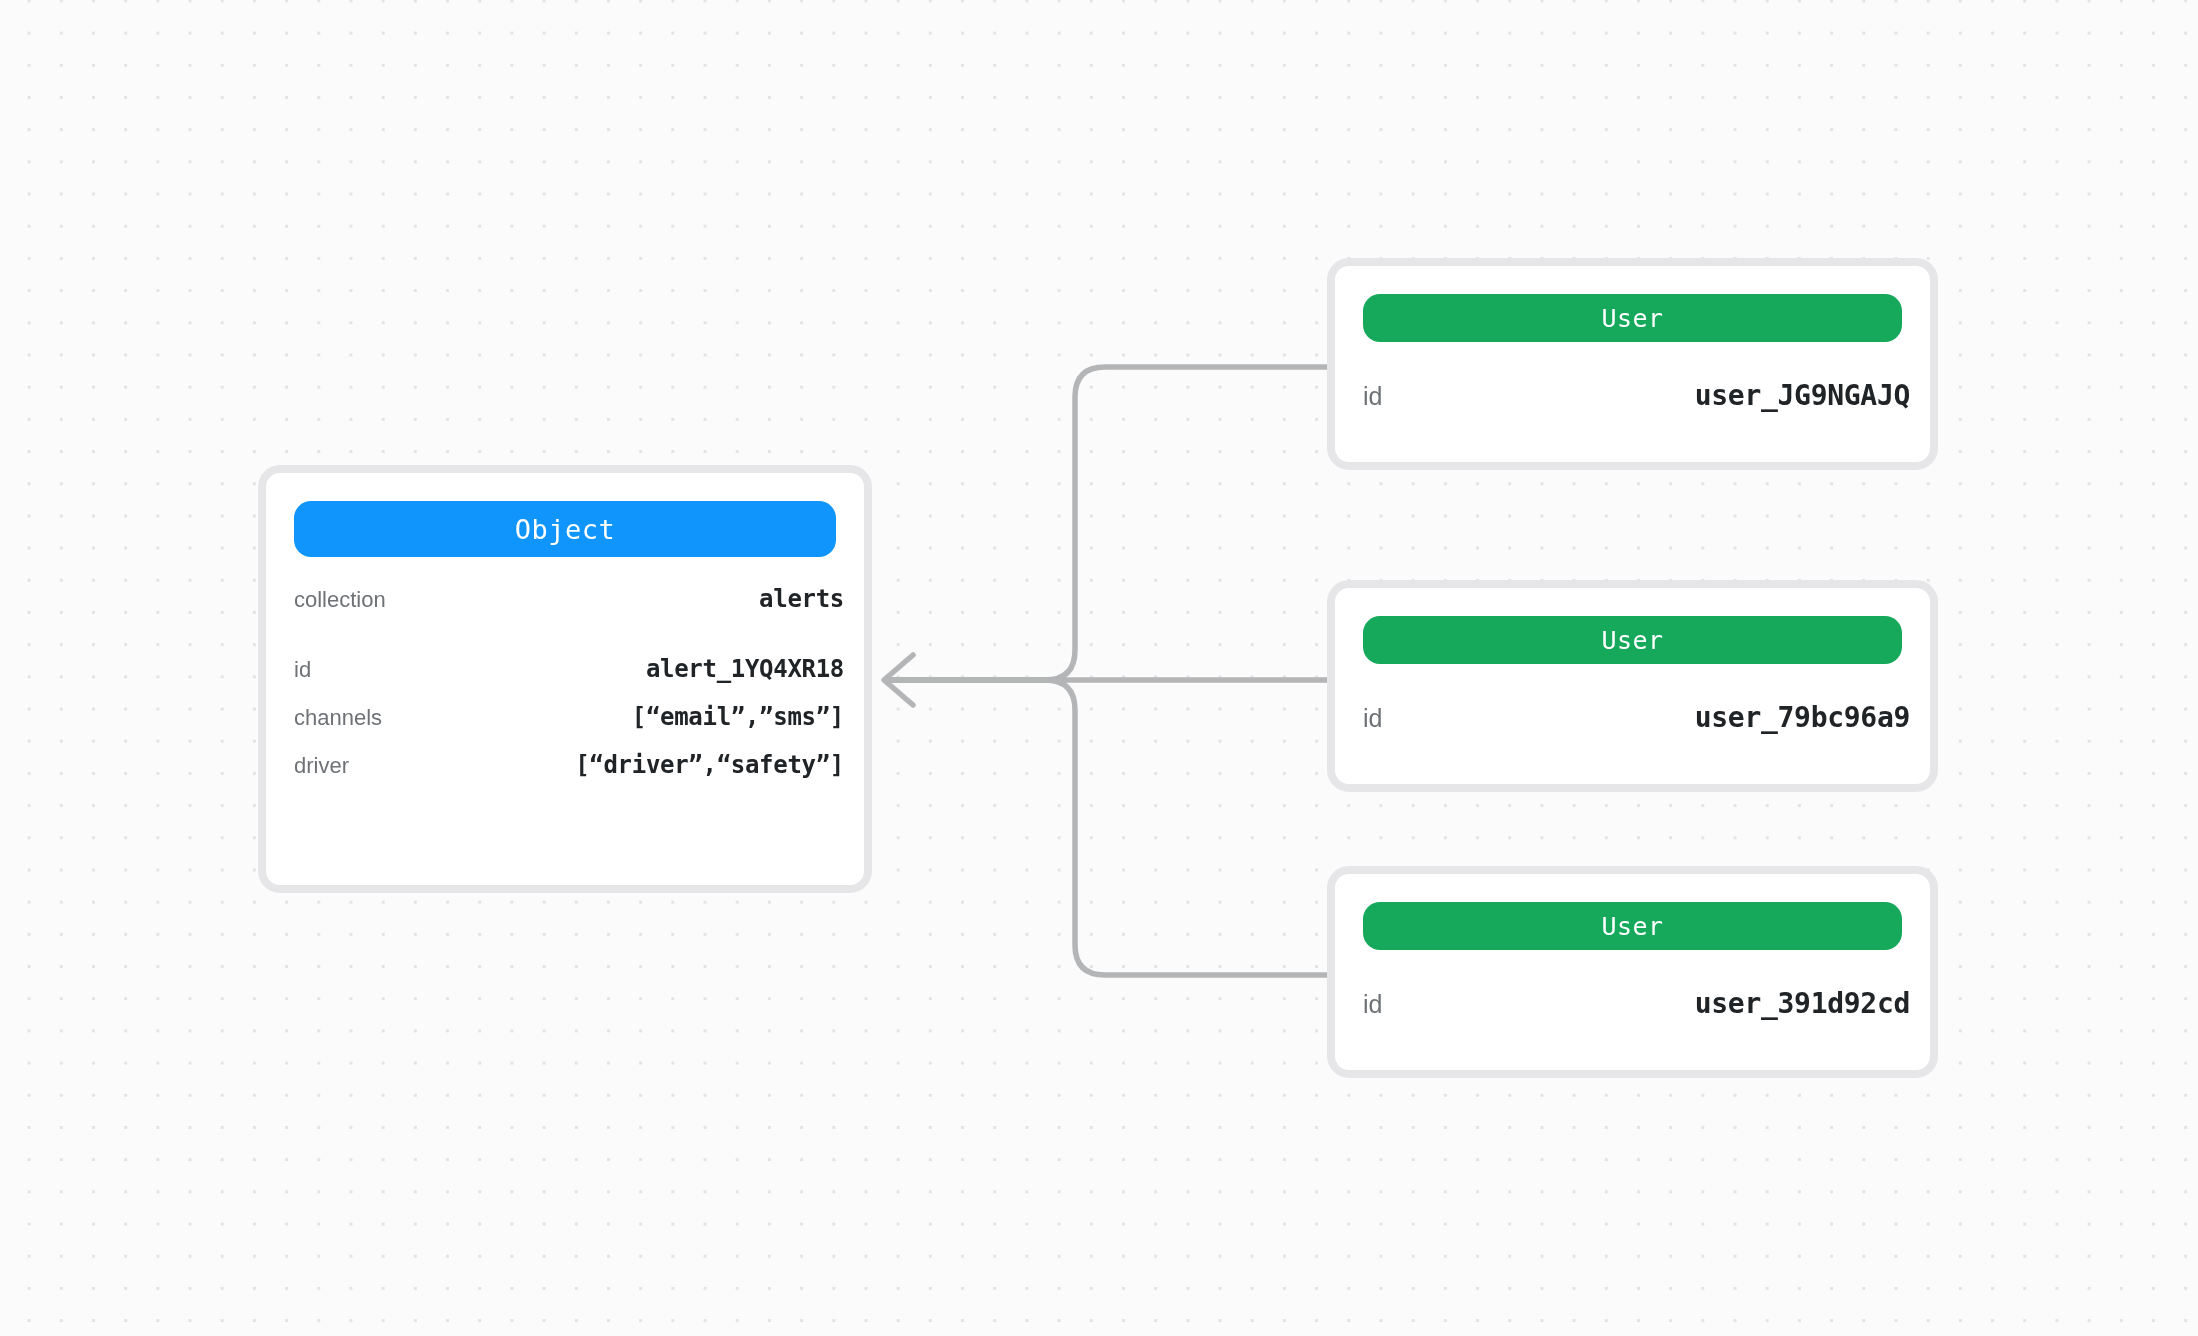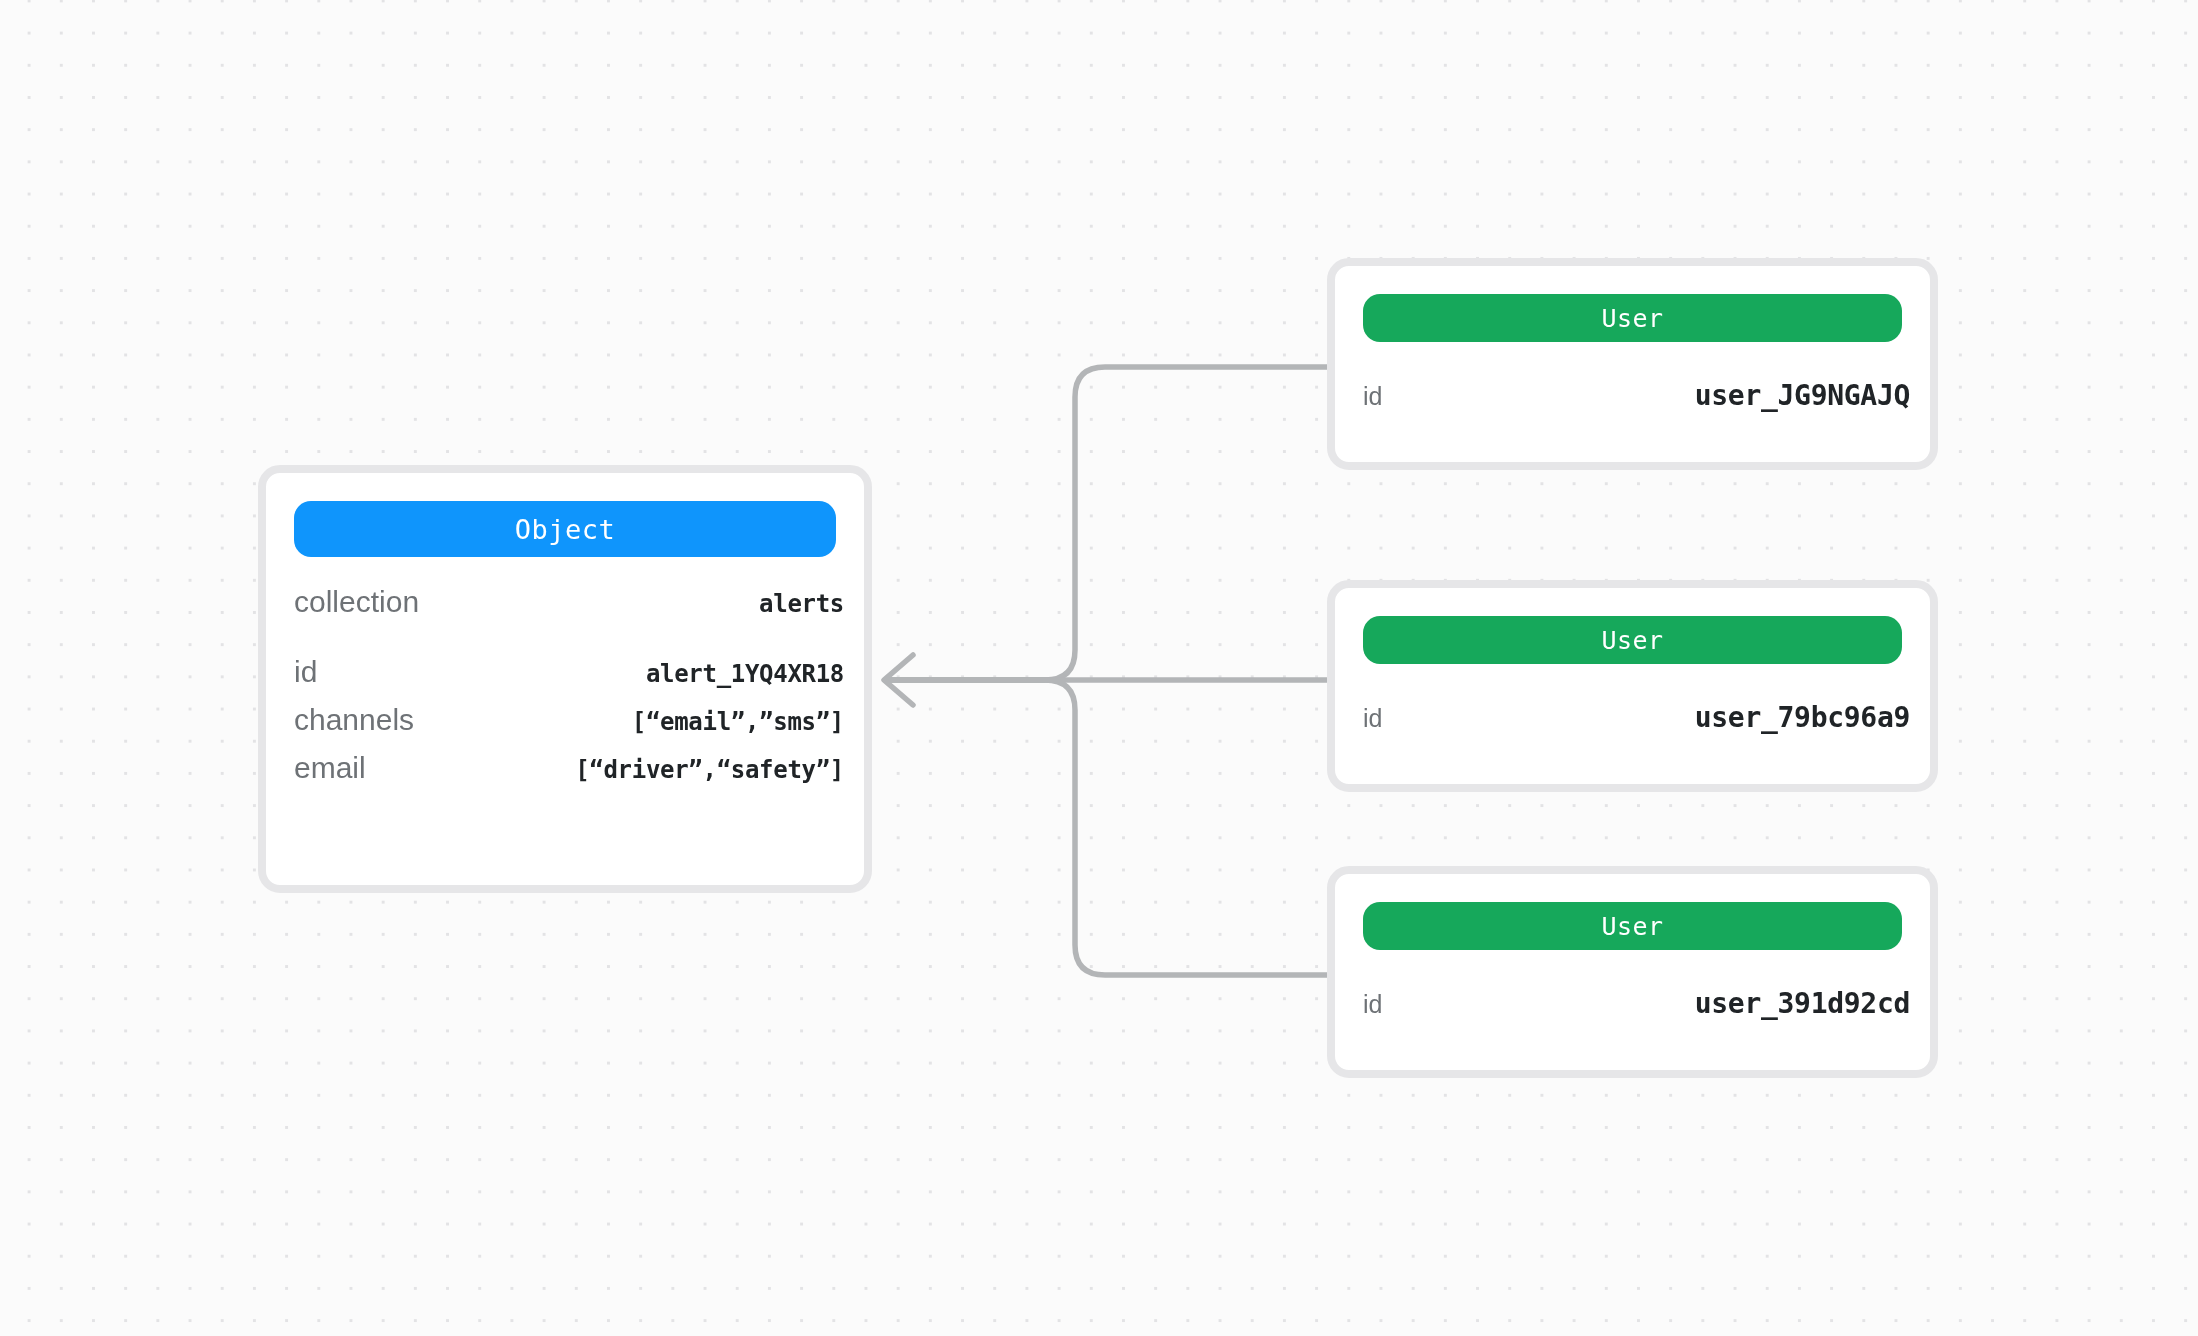--- a/index.html
+++ b/index.html
@@ -76,21 +76,21 @@
   .row {
     display: flex;
     align-items: baseline;
     justify-content: space-between;
     white-space: nowrap;
   }
 
   .row-label {
     color: #6e7276;
     font-family: "Liberation Sans", sans-serif;
-    font-size: 30px;
+    font-size: 22px;
     padding-right: 18px;
   }
 
   .row-value {
     color: #202427;
     font-family: "DejaVu Sans Mono", "Liberation Mono", monospace;
     font-size: 24px;
     font-weight: 700;
     letter-spacing: -0.3px;
   }
@@ -142,21 +142,21 @@
 
       <div class="row">
         <span class="row-label">id</span>
         <span class="row-value">alert_1YQ4XR18</span>
       </div>
       <div class="row">
         <span class="row-label">channels</span>
         <span class="row-value">[“email”,”sms”]</span>
       </div>
       <div class="row">
-        <span class="row-label">email</span>
+        <span class="row-label">driver</span>
         <span class="row-value">[“driver”,“safety”]</span>
       </div>
     </div>
   </div>
 
   <div class="node node-user" id="node-user-1">
     <div class="node-header user-type">User</div>
     <div class="rows">
       <div class="row">
         <span class="row-label">id</span>

